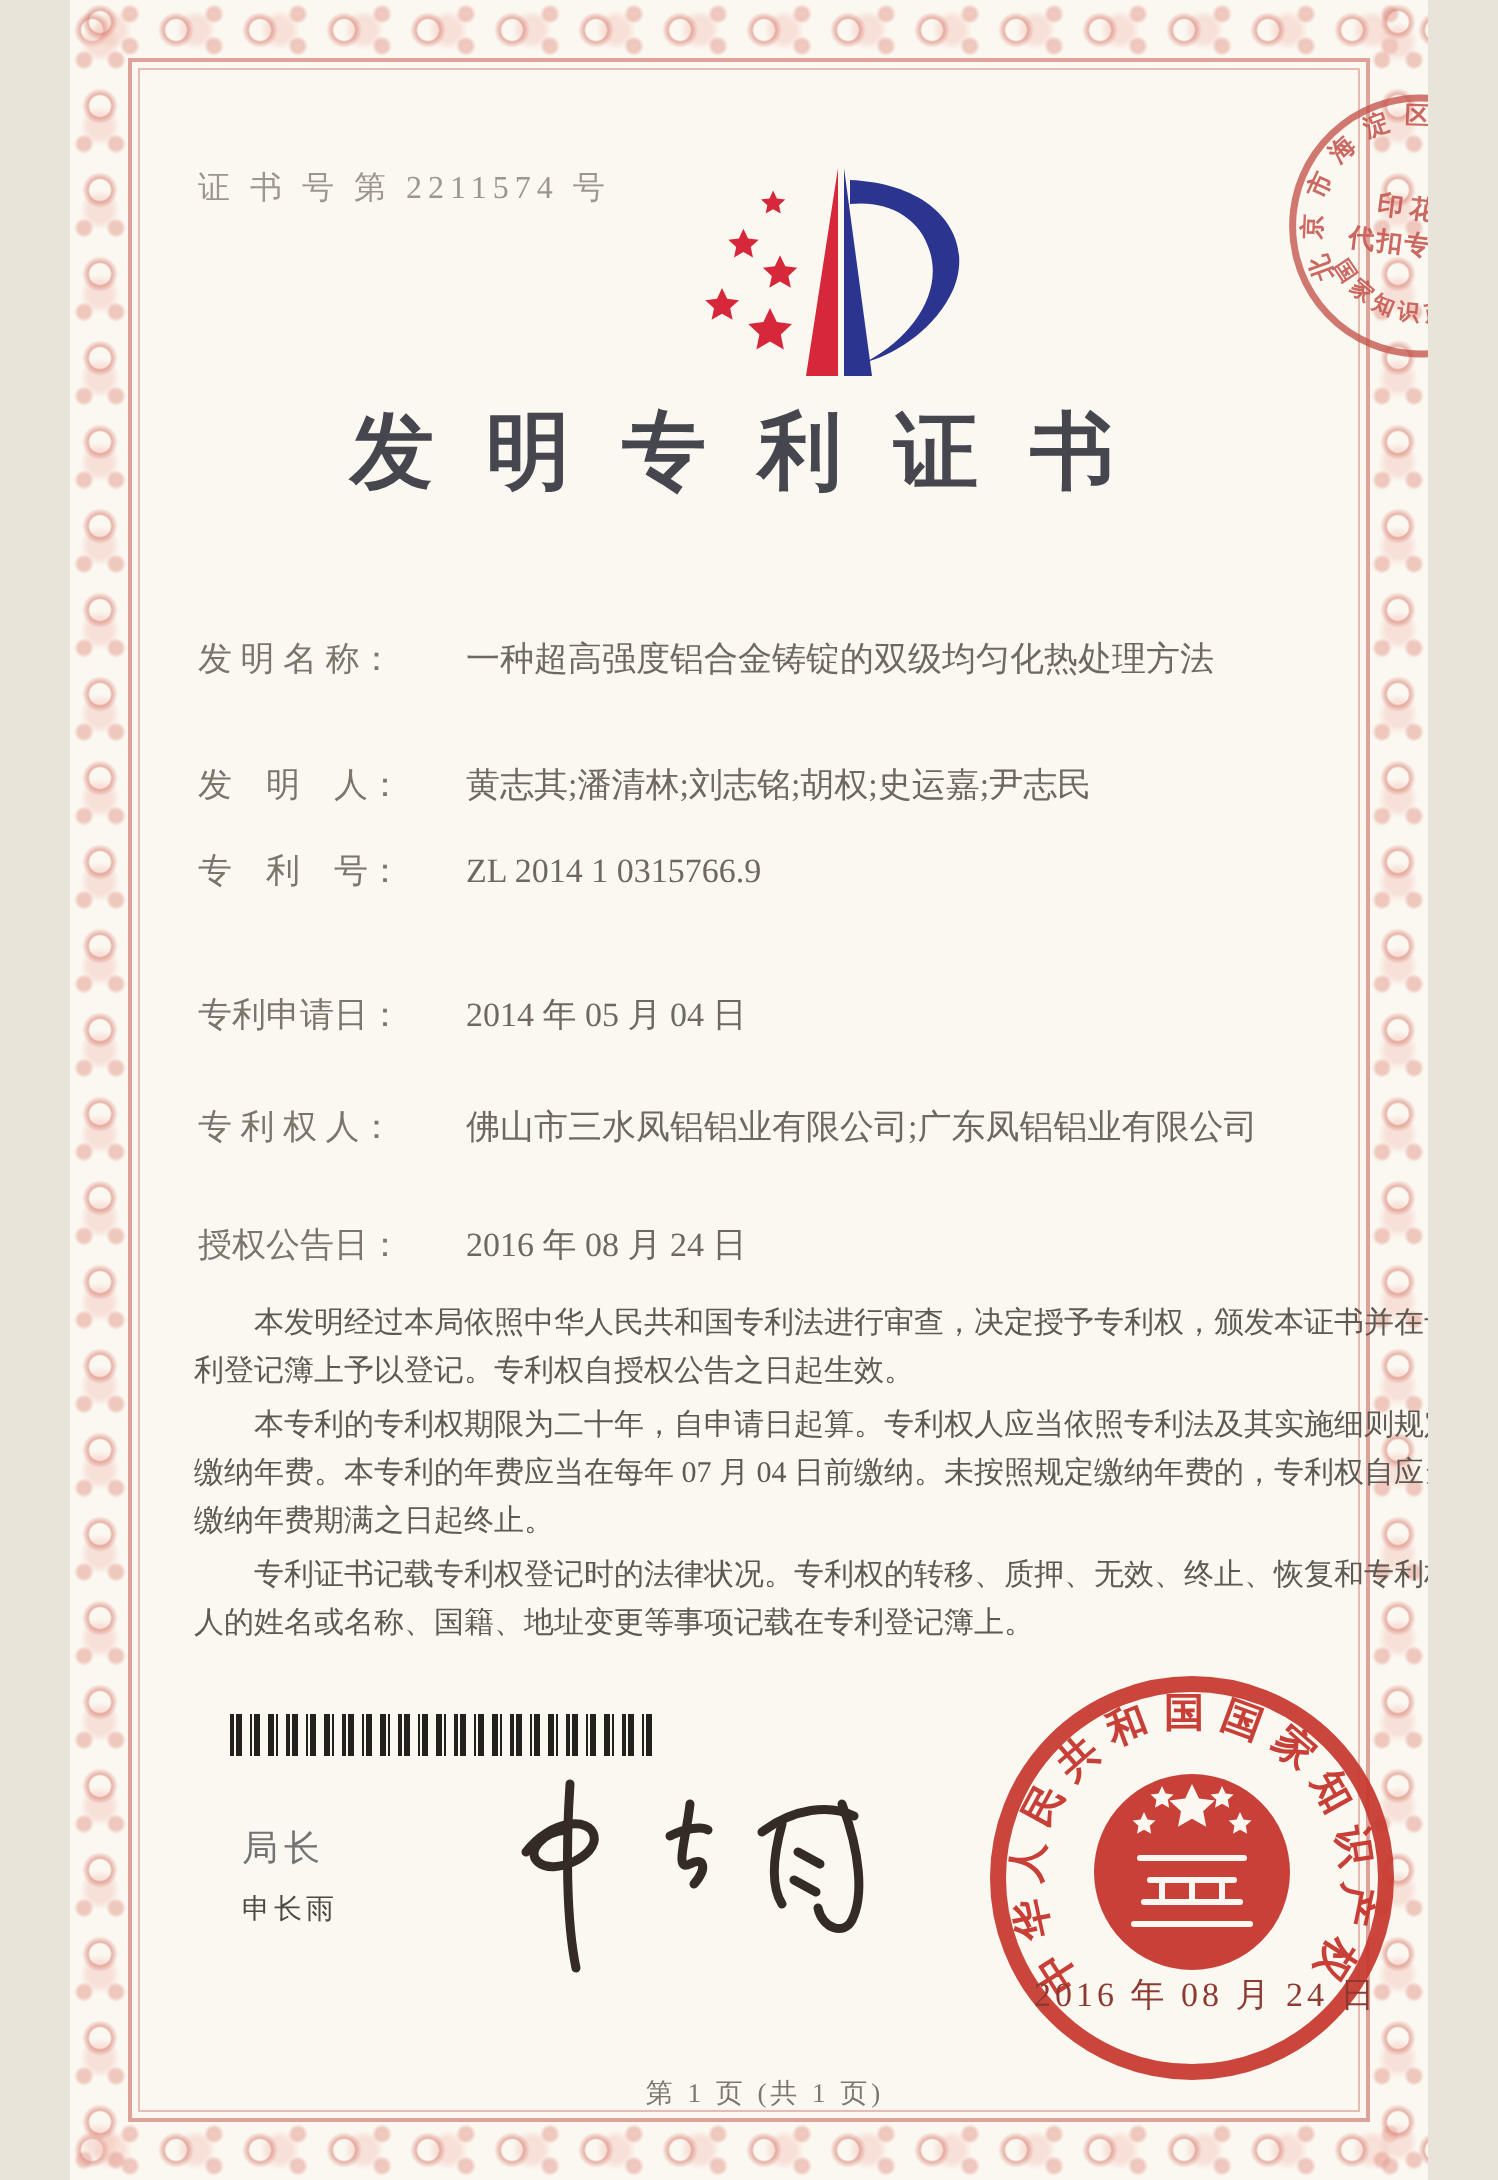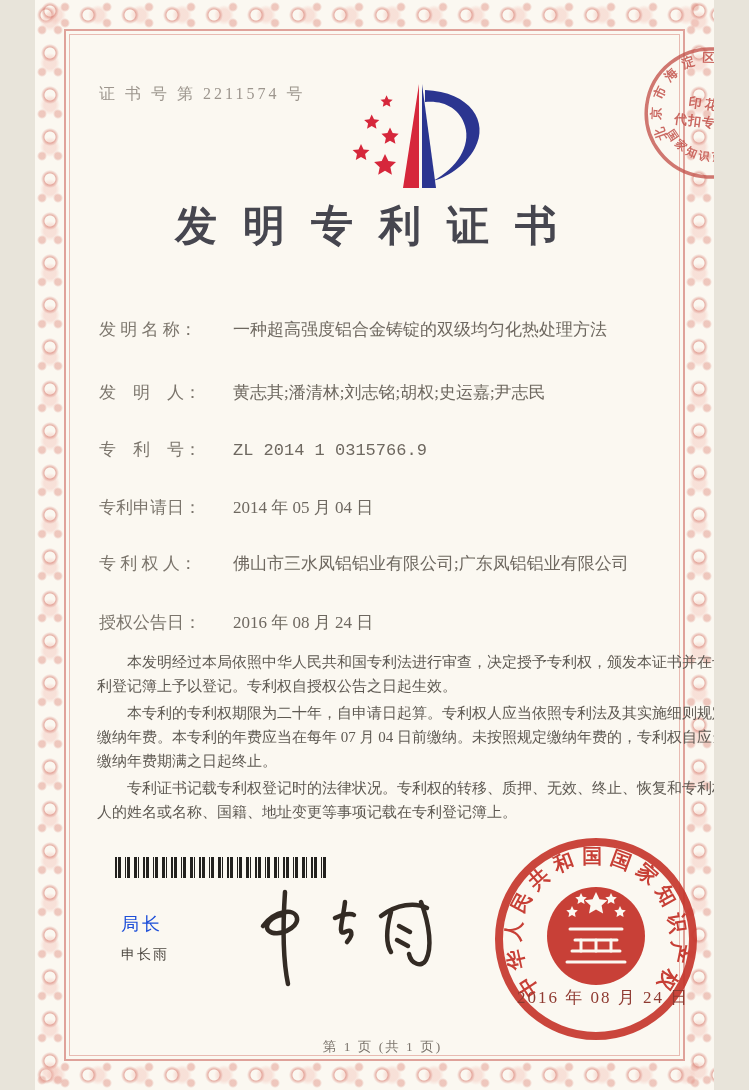--- a/index.html
+++ b/index.html
@@ -33,34 +33,34 @@
   .cert-no{position:absolute;left:64px;top:84px;font-size:16px;color:#9d968e;letter-spacing:3px;}
   .logo{position:absolute;left:298px;top:82px;}
   .tax-stamp{position:absolute;left:599px;top:37px;transform:rotate(7deg);opacity:.88;}
   .title{position:absolute;left:0;right:0;top:198px;text-align:center;
     font-size:42px;font-weight:bold;color:#46464f;letter-spacing:26px;padding-left:9px;}
 
   
   .frow{position:absolute;left:64px;width:630px;font-size:17px;white-space:nowrap;}
   .flabel{color:#7b756c;display:inline-block;min-width:128px;}
   .fvalue{color:#6e6860;margin-left:6px;}
-  .r0{top:318px;} .r1{top:381px;} .r2{top:438px;font-family:Liberation Mono, monospace;} .r3{top:496px;} .r4{top:552px;} .r5{top:611px;}
+  .r0{top:318px;} .r1{top:381px;} .r2{top:424px;} .r3{top:496px;} .r4{top:552px;} .r5{top:611px;}
 
   
   .body-text{position:absolute;left:62px;top:650px;width:630px;color:#5e5952;
     font-size:15px;line-height:24px;}
   .body-text p{margin:0 0 3px 0;text-indent:2em;text-align:justify;}
 
   
   .barcode{position:absolute;left:80px;top:857px;width:212px;height:21px;
     background-image:repeating-linear-gradient(90deg,
       #23211e 0 2px,#fbf8f1 2px 3px,#23211e 3px 6px,#fbf8f1 6px 10px,
       #23211e 10px 11px,#fbf8f1 11px 12px,#23211e 12px 15px,#fbf8f1 15px 19px,
       #23211e 19px 22px,#fbf8f1 22px 23px,#23211e 23px 24px,#fbf8f1 24px 28px);}
-  .sig-title{position:absolute;left:86px;top:912px;font-size:18px;color:#1d4ed8;letter-spacing:3px;}
+  .sig-title{position:absolute;left:86px;top:912px;font-size:18px;color:#737373;letter-spacing:3px;}
   .sig-name{position:absolute;left:86px;top:946px;font-size:14px;color:#4e4942;letter-spacing:2px;}
   .signature{position:absolute;left:198px;top:882px;}
   .seal{position:absolute;left:448px;top:830px;}
   .seal-date{position:absolute;left:482px;top:986px;font-size:17px;color:#8f3a31;letter-spacing:2px;z-index:3;}
   .footer{position:absolute;left:16px;right:0;top:1038px;text-align:center;
     font-size:13.5px;color:#7d766e;letter-spacing:2px;}
 </style>
 </head>
 <body>
 

